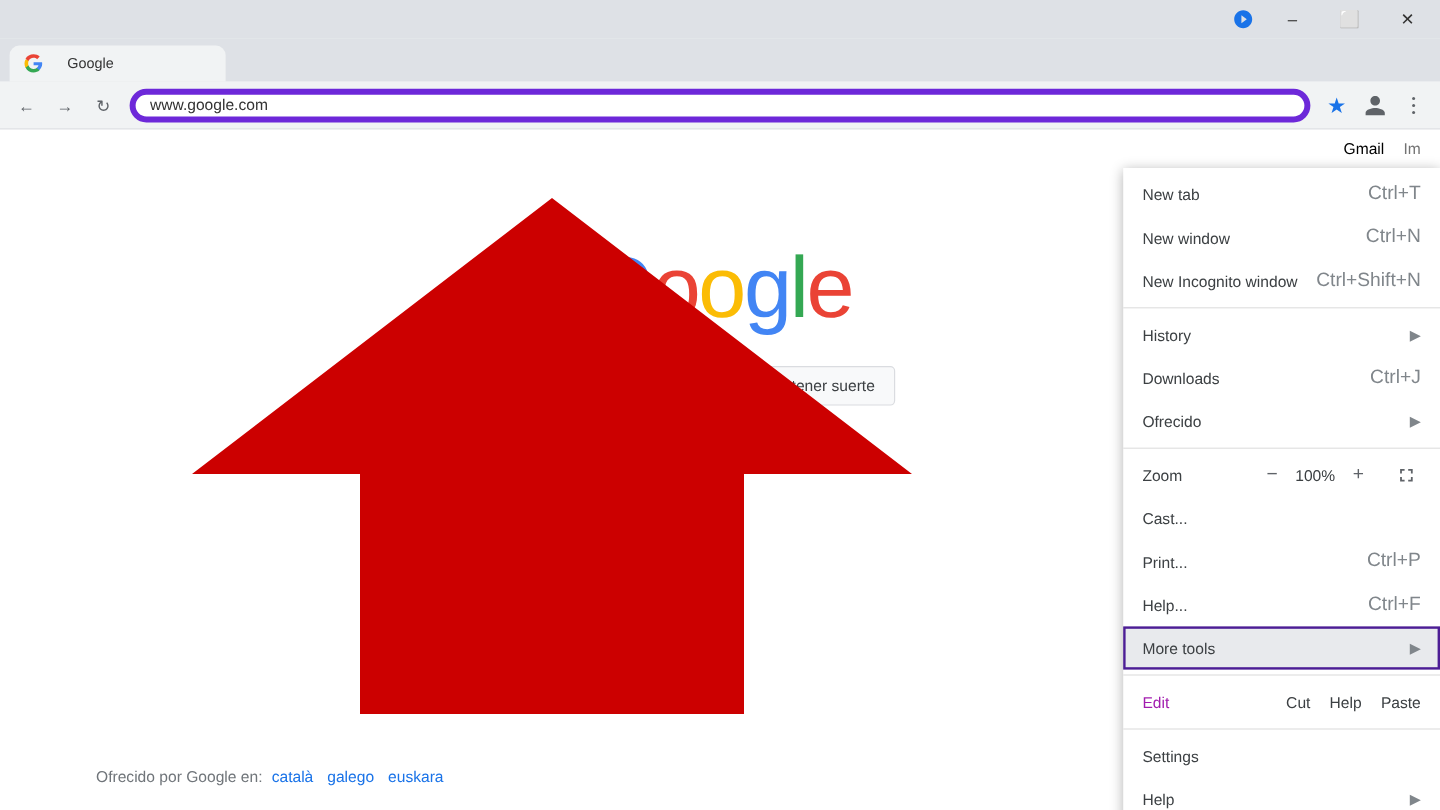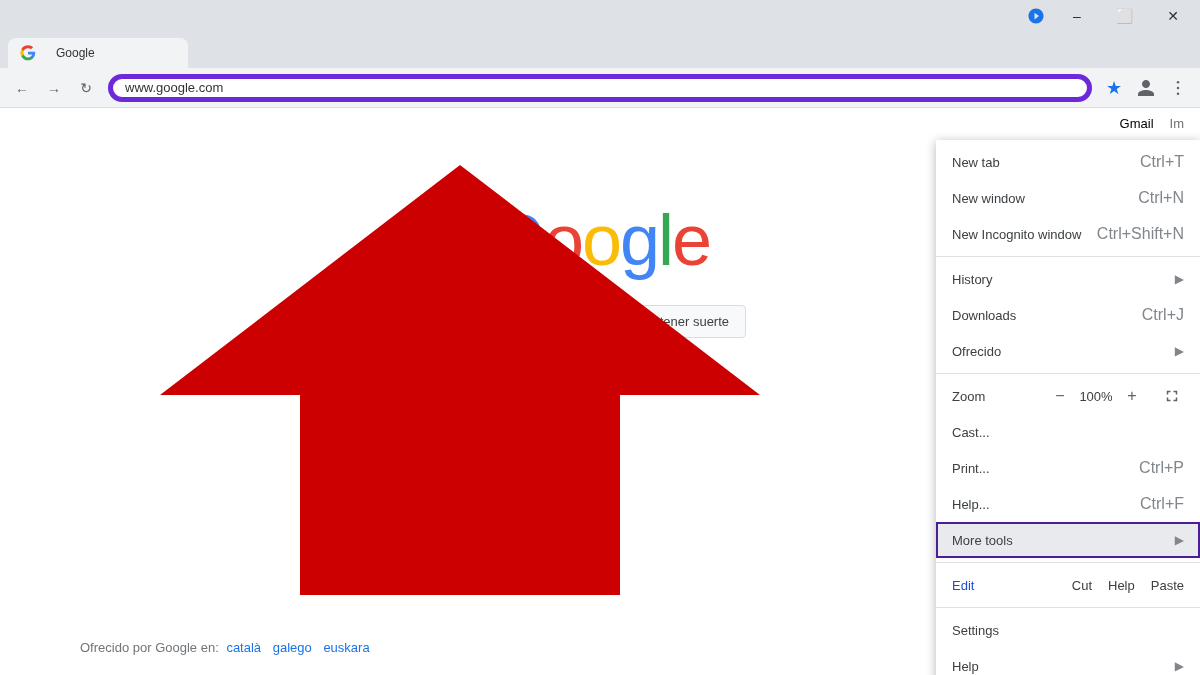--- a/index.html
+++ b/index.html
@@ -255,21 +255,21 @@
       justify-content: center;
       cursor: pointer;
       color: #5f6368;
     }
     .edit-row {
       display: flex;
       align-items: center;
       padding: 4px 16px;
       height: 36px;
     }
-    .edit-label { color: #1d4ed8; flex: 1; }
+    .edit-label { color: #a21caf; flex: 1; }
     .edit-actions {
       display: flex;
       gap: 16px;
     }
     .edit-action {
       color: #3c4043;
       cursor: pointer;
     }
 
     

